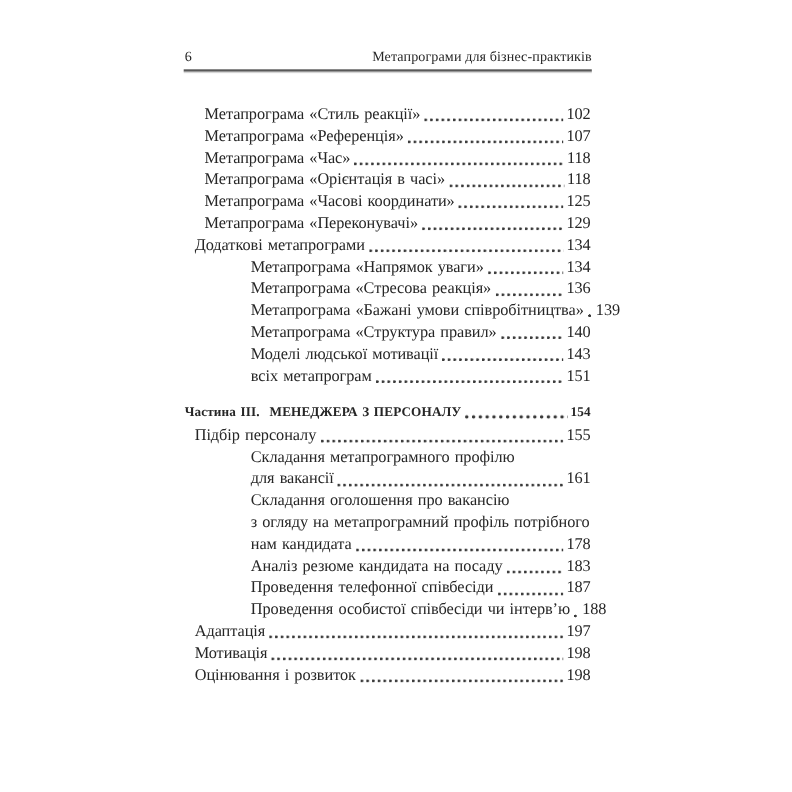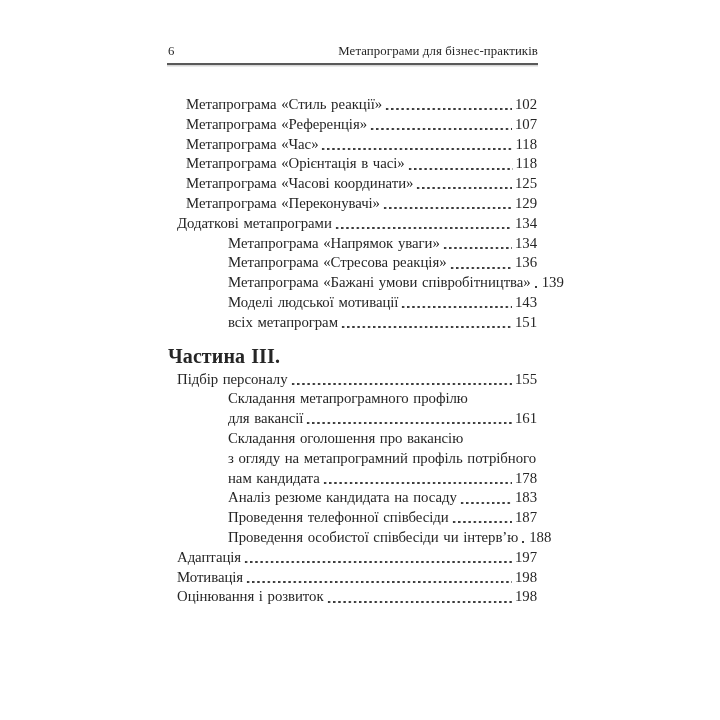--- a/index.html
+++ b/index.html
@@ -48,21 +48,21 @@
   }
   .num{flex:0 0 auto;}
   .lvl0{margin-left:9px;}
   .lvl1{margin-left:18px;}
   .lvl2{margin-left:60px;}
 
   
   .part{
     display:flex;align-items:baseline;
     margin-top:12px;margin-bottom:2px;
-    font-weight:bold;font-size:20px;letter-spacing:.1px;
+    font-weight:bold;font-size:12px;letter-spacing:.1px;
   }
   .part-label{flex:0 0 auto;margin-right:9px;}
   .part-body{flex:1 1 auto;}
   .part-line{line-height:20.5px;white-space:nowrap;}
   .part .row{line-height:20.5px;}
   .part .dots{
     margin-bottom:4px;
     background-image:radial-gradient(circle at 2.4px 2px,var(--dots) 1.3px,rgba(0,0,0,0) 1.8px);
     background-size:6.2px 4px;
   }
@@ -121,32 +121,42 @@
         <span class="title">Метапрограма «Стресова реакція»</span>
         <span class="dots"></span>
         <span class="num">136</span>
       </div>
       <div class="row lvl2">
         <span class="title">Метапрограма «Бажані умови співробітництва»</span>
         <span class="dots"></span>
         <span class="num">139</span>
       </div>
       <div class="row lvl2">
+        <span class="title">Метапрограма «Структура правил»</span>
+        <span class="dots"></span>
+        <span class="num">140</span>
+      </div>
+      <div class="row lvl2">
         <span class="title">Моделі людської мотивації</span>
         <span class="dots"></span>
         <span class="num">143</span>
       </div>
       <div class="row lvl2">
         <span class="title">всіх метапрограм</span>
         <span class="dots"></span>
         <span class="num">151</span>
       </div>
       <div class="part">
         <span class="part-label">Частина III.</span>
         <div class="part-body">
+          <div class="row">
+            <span class="title">МЕНЕДЖЕРА З ПЕРСОНАЛУ</span>
+            <span class="dots"></span>
+            <span class="num">154</span>
+          </div>
         </div>
       </div>
       <div class="row lvl0">
         <span class="title">Підбір персоналу</span>
         <span class="dots"></span>
         <span class="num">155</span>
       </div>
       <div class="row-plain lvl2"><span class="title">Складання метапрограмного профілю</span></div>
       <div class="row lvl2">
         <span class="title">для вакансії</span>

